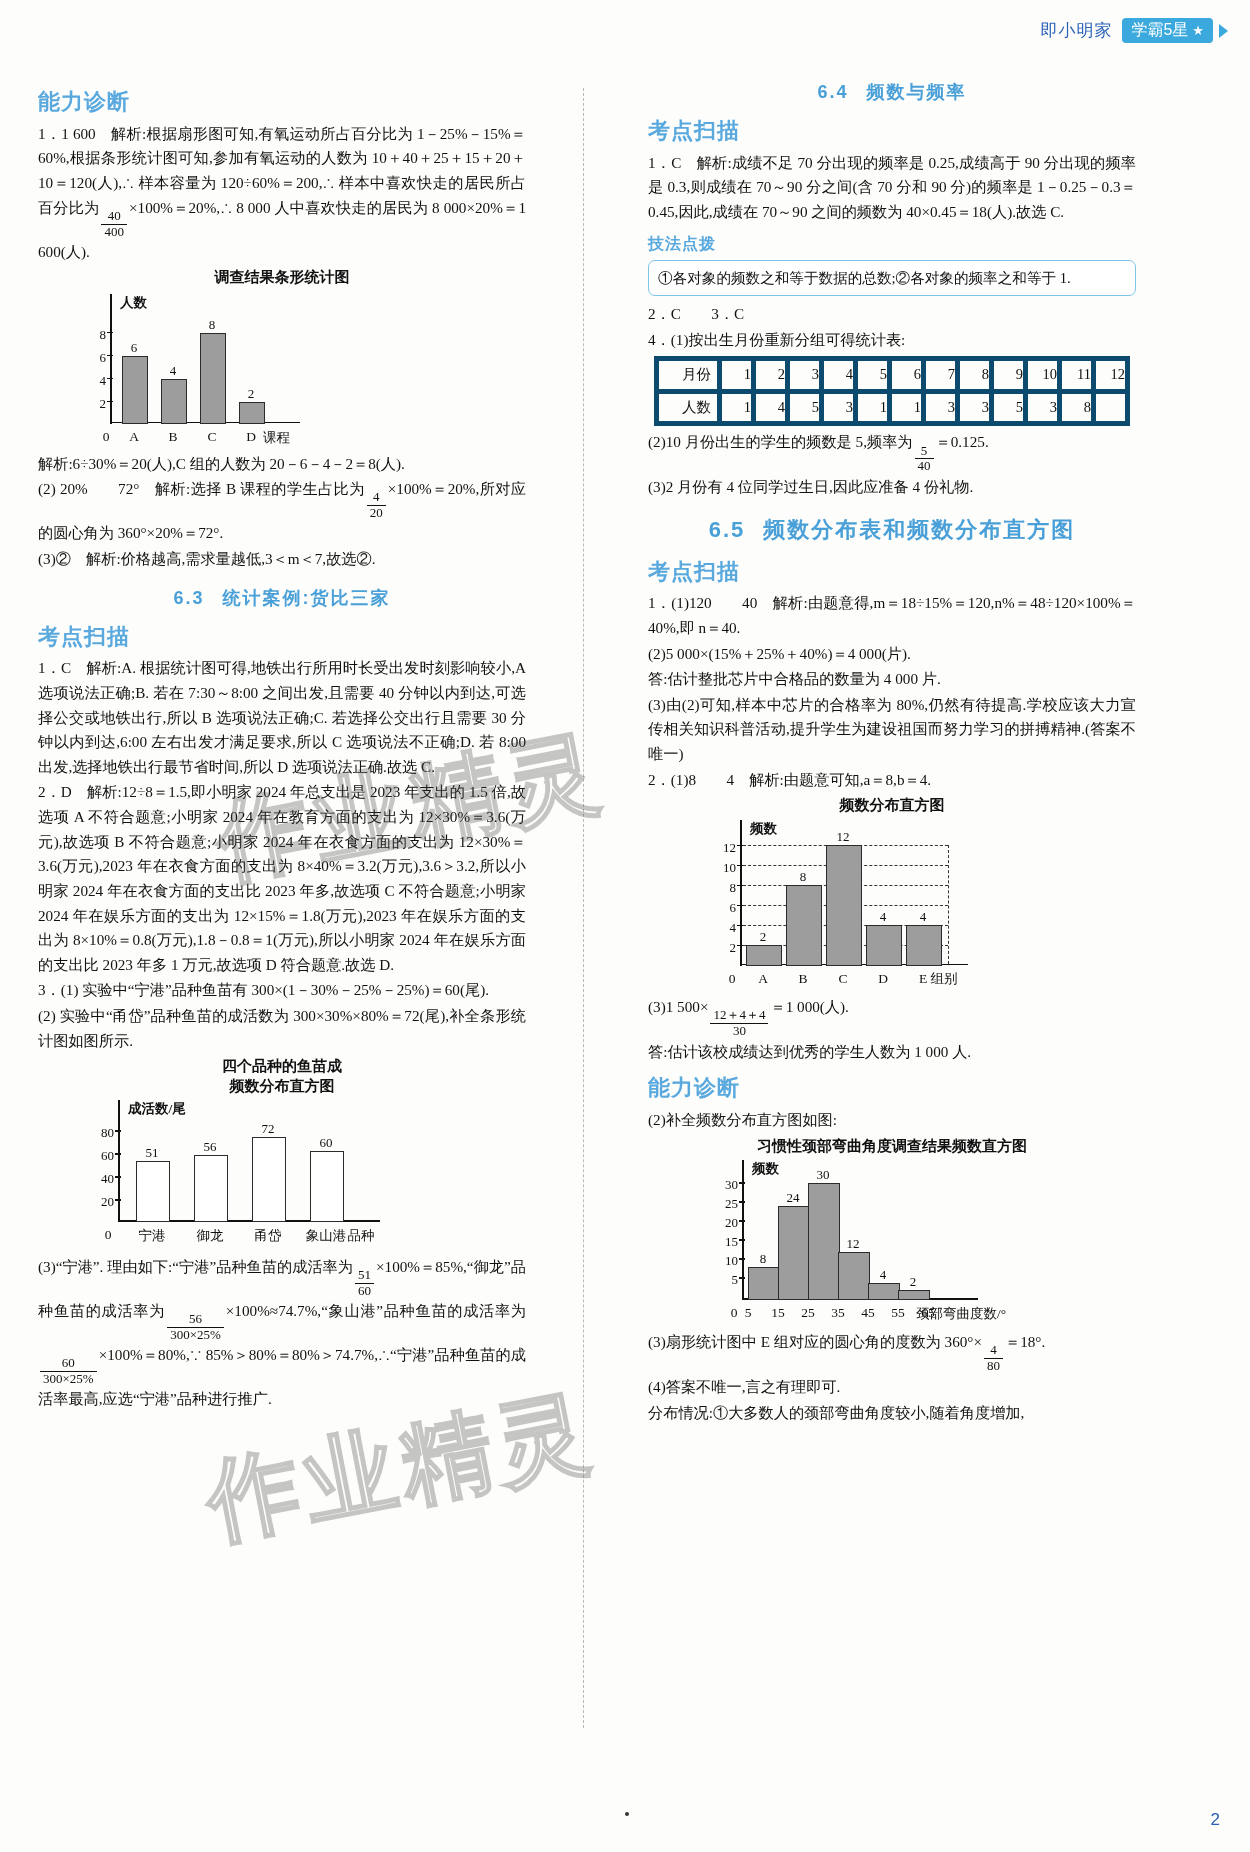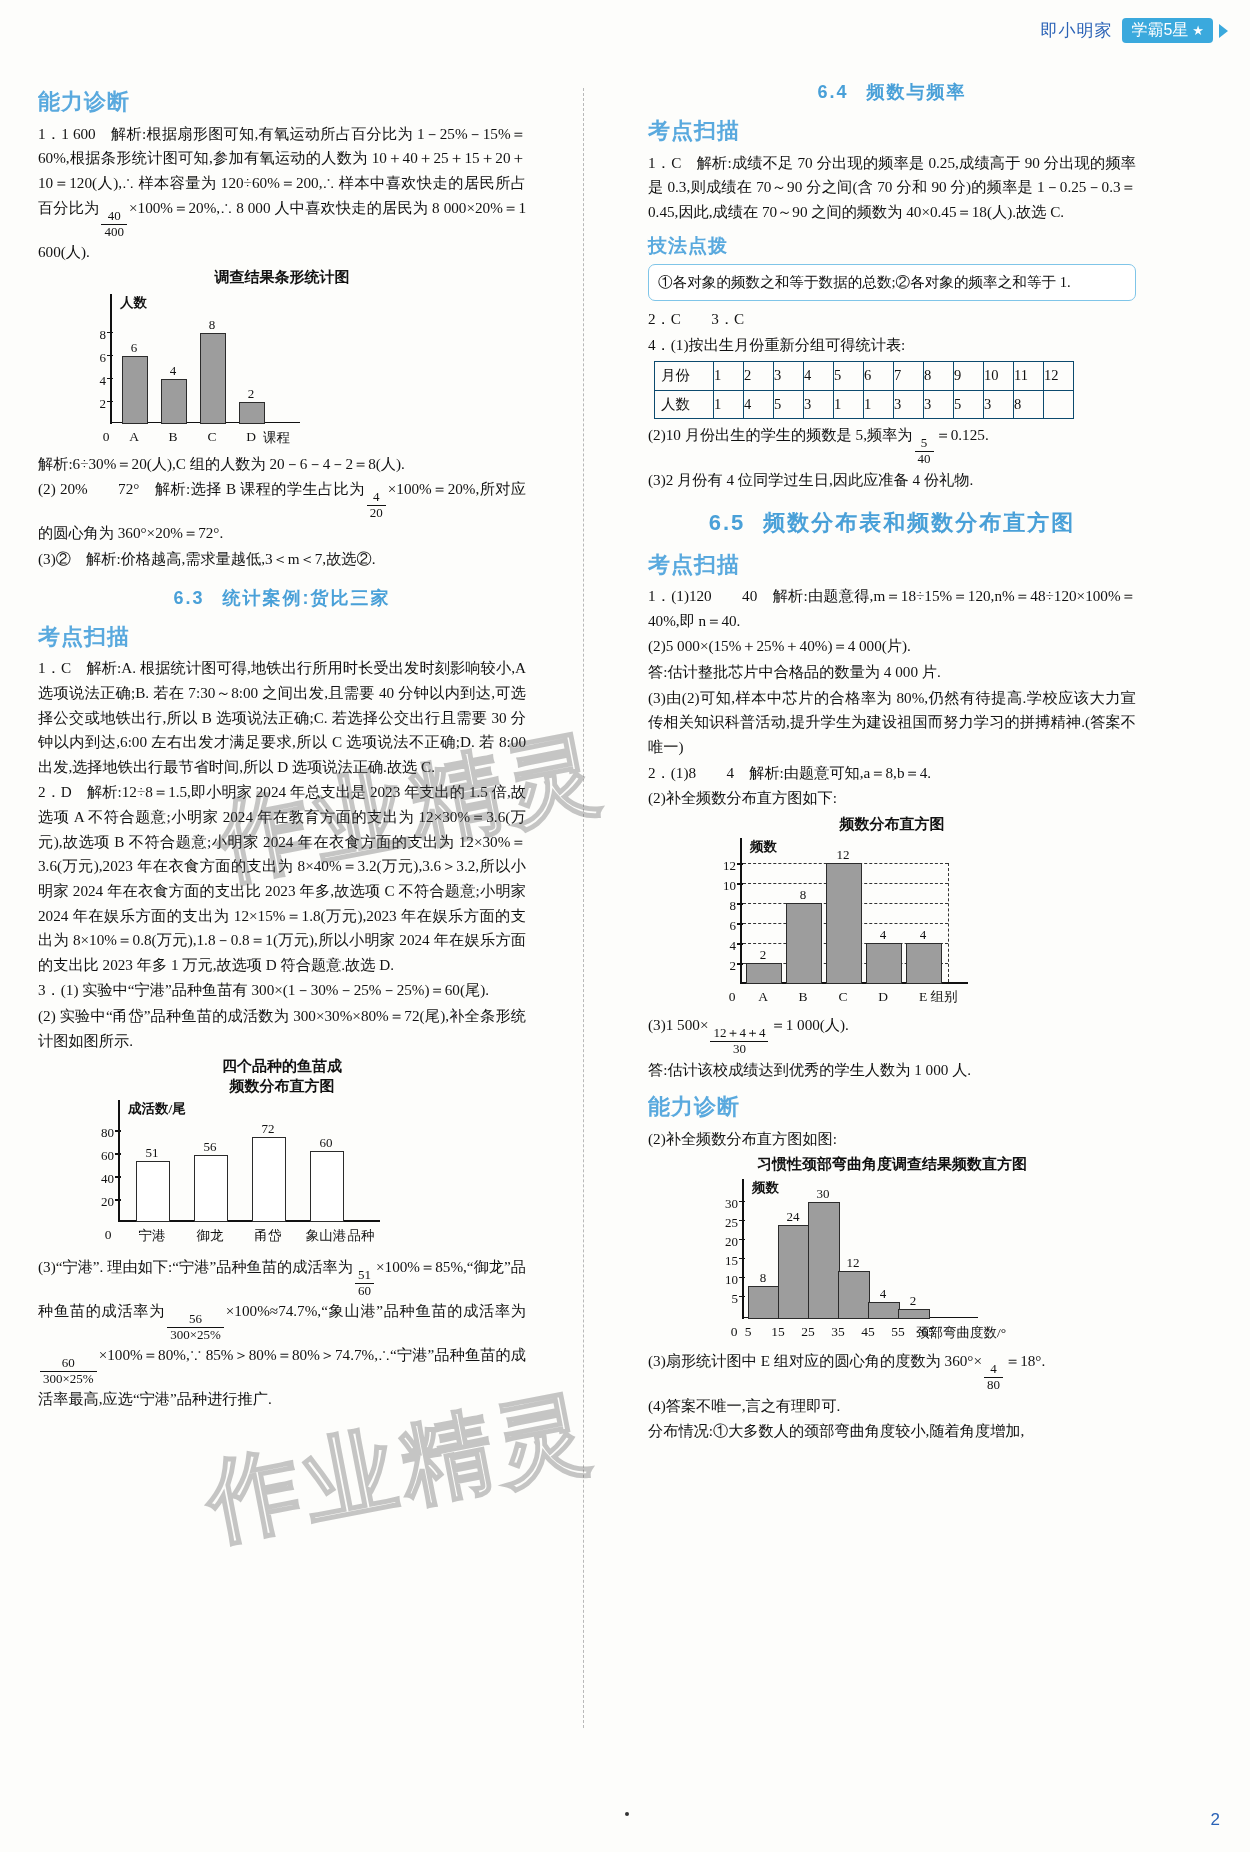--- a/index.html
+++ b/index.html
@@ -51,21 +51,21 @@
   .frac .den{padding:0 3px;}
 
   
   .tipbox{
     border:1px solid #7fc5e8;border-radius:7px;padding:6px 9px;margin:3px 0 6px 0;
     font-size:14.6px;line-height:1.55;background:#fff;
   }
 
   
   table.mini{border-collapse:collapse;margin:4px 0 4px 6px;font-size:14.5px;}
-  table.mini td{border:1px solid #0c4a6e;padding:2px 0;text-align:left;min-width:29px;height:22px;}
+  table.mini td{border:5px solid #0c4a6e;padding:2px 0;text-align:right;min-width:29px;height:22px;}
   table.mini td.hdr{min-width:46px;padding:2px 6px;}
 
   
   .chart-wrap{margin:4px 0 4px 0;}
   .chart-title{text-align:center;font-weight:bold;font-size:15px;font-family:"Liberation Serif",serif;line-height:1.3;}
   .chart-area{position:relative;margin:0 auto;}
   .axis-y{position:absolute;background:#111;width:1.6px;}
   .axis-x{position:absolute;background:#111;height:1.6px;}
   .tick{position:absolute;background:#111;height:1.4px;width:6px;}
   .ylab{position:absolute;font-size:13px;text-align:right;}
@@ -224,21 +224,21 @@
 
   <div class="col right">
 
     <div class="chapter-head" style="margin-top:0;">
       <span class="num">6.4</span><span>频数与频率</span>
     </div>
 
     <div class="h-blue">考点扫描</div>
     <p>1．C 解析:成绩不足 70 分出现的频率是 0.25,成绩高于 90 分出现的频率是 0.3,则成绩在 70～90 分之间(含 70 分和 90 分)的频率是 1－0.25－0.3＝0.45,因此,成绩在 70～90 之间的频数为 40×0.45＝18(人).故选 C.</p>
 
-    <div class="h-blue" style="font-size:19px;">技法点拨</div>
+    <div class="h-blue" style="font-size:16px;">技法点拨</div>
     <div class="tipbox">
       <span>①各对象的频数之和等于数据的总数;②各对象的频率之和等于 1.</span>
     </div>
 
     <p>2．C  3．C</p>
     <p>4．(1)按出生月份重新分组可得统计表:</p>
 
     <table class="mini">
       <tbody>
           <tr>
@@ -285,21 +285,20 @@
     <div class="chapter-head chapter-wide">
       <span class="num">6.5</span><span>频数分布表和频数分布直方图</span>
     </div>
 
     <div class="h-blue">考点扫描</div>
     <p>1．(1)120  40 解析:由题意得,m＝18÷15%＝120,n%＝48÷120×100%＝40%,即 n＝40.</p>
     <p>(2)5 000×(15%＋25%＋40%)＝4 000(片).</p>
     <p>答:估计整批芯片中合格品的数量为 4 000 片.</p>
     <p>(3)由(2)可知,样本中芯片的合格率为 80%,仍然有待提高.学校应该大力宣传相关知识科普活动,提升学生为建设祖国而努力学习的拼搏精神.(答案不唯一)</p>
     <p>2．(1)8  4 解析:由题意可知,a＝8,b＝4.</p>
-    <p>(2)补全频数分布直方图如下:</p>
 
     <div class="chart-wrap">
       <div class="chart-title">频数分布直方图</div>
       <div class="chart-area" style="width:330px;height:175px;margin-left:30px;">
         <div class="axis-y" style="left:62px;top:4px;height:146px;"></div>
         <div class="axis-x" style="left:62px;top:148px;width:228px;"></div>
         <div class="axname" style="left:72px;top:2px;">频数</div>
         <div class="xlab" style="left:243px;top:152px;width:46px;">组别</div>
 
         <div class="ylab" style="left:36px;top:21px;width:22px;">12</div>

